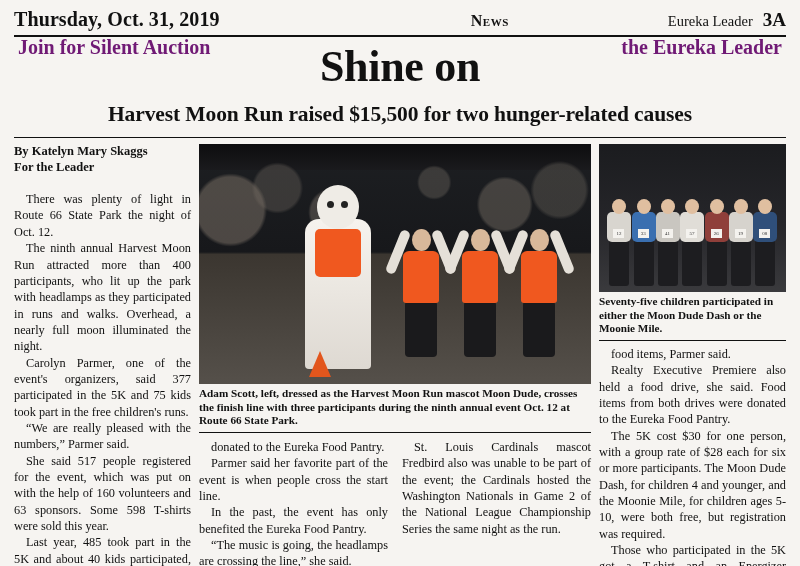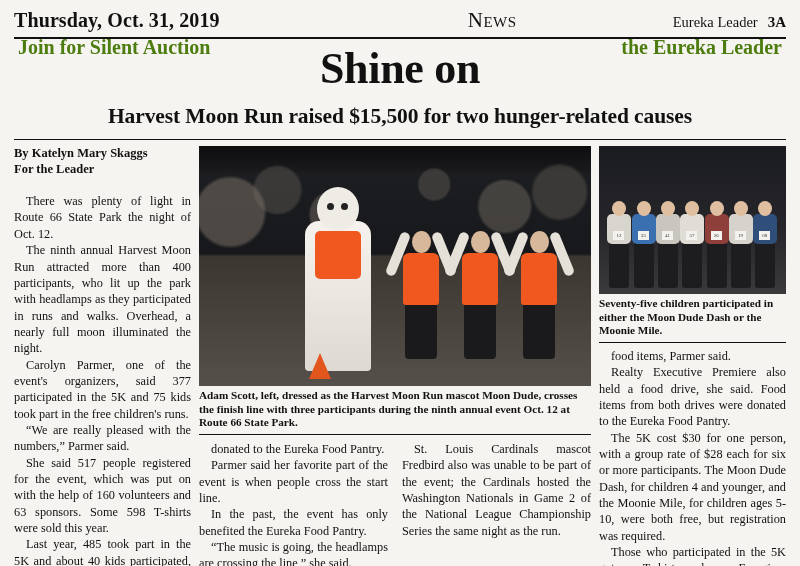--- a/index.html
+++ b/index.html
@@ -33,44 +33,44 @@
   }
   .masthead .date {
     font-family: "Liberation Serif", serif;
     font-weight: bold;
     font-size: 20px;
     letter-spacing: 0.1px;
   }
   .masthead .section {
     font-family: "Liberation Serif", serif;
     font-variant: small-caps;
-    font-weight: normal;
-    font-size: 21px;
+    font-weight: bold;
+    font-size: 16px;
     letter-spacing: 0.5px;
     margin-left: 92px;
   }
   .masthead .paper {
     font-family: "Liberation Serif", serif;
     font-size: 14.5px;
     font-weight: normal;
   }
   .masthead .paper .pg {
     font-weight: bold;
     margin-left: 10px;
-    font-size: 15px;
+    font-size: 19px;
   }
 
   
   .ghost {
     position: absolute;
     top: 36px;
     left: 18px;
     right: 18px;
     height: 30px;
-    color: #4d7c0f;
+    color: #701a75;
     font-size: 20px;
     font-weight: bold;
     font-family: "Liberation Serif", serif;
     display: flex;
     justify-content: space-between;
     pointer-events: none;
     overflow: hidden;
     white-space: nowrap;
   }
 

